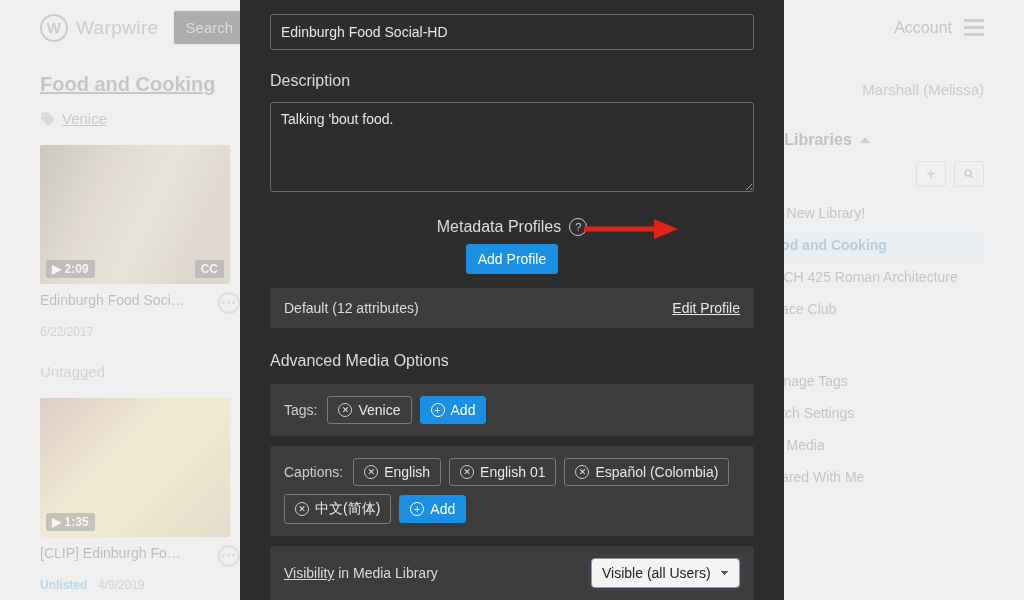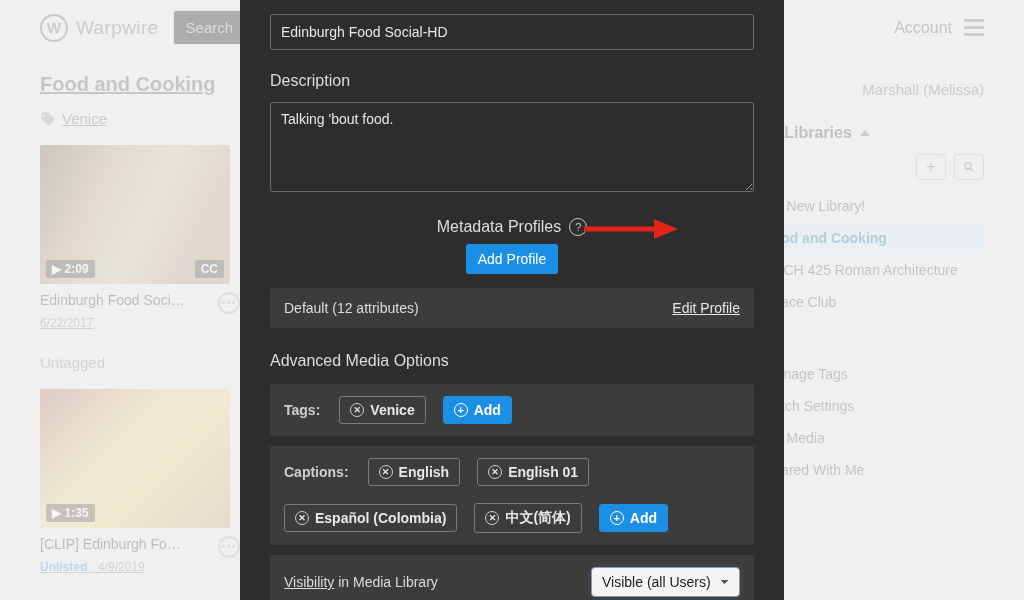--- a/index.html
+++ b/index.html
@@ -22,28 +22,28 @@
 .tag-icon { width: 16px; height: 16px; margin-right: 6px; }
 .tag-link { text-decoration: underline; font-size: 15px; color: #6b6b6b; }
 
 .thumb { width: 190px; height: 139px; background: #aaa; border-radius: 2px; margin-top: 18px; position: relative; overflow: hidden; }
 .thumb.food1 { background: linear-gradient(115deg, #6b5a42 0%, #b7a17e 30%, #d7c69e 55%, #b39b7a 80%); }
 .thumb .badge-left { position: absolute; left: 6px; bottom: 6px; background: rgba(0,0,0,0.65); color: #fff; font-size: 12px; font-weight: 700; padding: 2px 6px; border-radius: 2px; }
 .thumb .badge-right { position: absolute; right: 6px; bottom: 6px; background: rgba(0,0,0,0.65); color: #fff; font-size: 12px; font-weight: 700; padding: 2px 6px; border-radius: 2px; }
 .thumb.food2 { background: linear-gradient(135deg, #ad6f57 0%, #f2d68a 40%, #f6d77f 60%, #c6a670 100%); }
 
 .media-title { font-size: 14px; color: #3c3c3c; margin-top: 8px; display: flex; justify-content: space-between; }
-.media-date { font-size: 12px; color: #8a8a8a; margin-top: 2px; text-decoration: underline; }
+.media-date { font-size: 12px; color: #8a8a8a; margin-top: 11px; }
 .unlisted { color: #3a9bdc; font-weight: 600; }
 .ellipsis-circle { width: 22px; height: 22px; border: 2px solid #b5b5b5; border-radius: 50%; display: flex; align-items: center; justify-content: center; color: #b5b5b5; flex-shrink: 0; font-size: 12px; letter-spacing: 1px; }
 
 .untagged-label { color: #8a8a8a; font-size: 15px; margin-top: 24px; }
 
 .right-col { margin-left: auto; width: 230px; padding-top: 26px; }
-.owner-text { color: #6b6b6b; font-size: 15px; text-align: right; margin-bottom: 26px; padding-right: 0; }
+.owner-text { color: #6b6b6b; font-size: 15px; text-align: right; margin-bottom: 33px; padding-right: 0; }
 .lib-header { color: #4a4a4a; font-size: 16px; font-weight: 700; display: flex; align-items: center; gap: 8px; margin-bottom: 12px; }
 .lib-row { display: flex; align-items: center; justify-content: space-between; margin-bottom: 10px; }
 .lib-pills { display: flex; gap: 8px; }
 .lib-pill { width: 30px; height: 26px; border: 1px solid #bbb; border-radius: 3px; background: #f0f0f0; display: flex; align-items: center; justify-content: center; color: #777; }
 .lib-items div { padding: 8px 10px; font-size: 14px; color: #555; border-radius: 2px; }
 .lib-items .active { background: #d8ecf6; color: #2a6f9e; font-weight: 600; }
 .side-links { margin-top: 40px; }
 .side-links div { padding: 8px 10px; font-size: 14px; color: #555; }
 
 
@@ -57,21 +57,21 @@
 .m-textarea { width: 100%; min-height: 90px; background: transparent; border: 1px solid #6d6d6d; border-radius: 3px; color: #e8e8e8; padding: 8px 10px; font-size: 14px; margin-top: 12px; resize: vertical; }
 .help-circle { width: 18px; height: 18px; border: 1.5px solid #c9c9c9; border-radius: 50%; display: inline-flex; align-items: center; justify-content: center; font-size: 11px; color: #c9c9c9; }
 .btn-blue { background: #1a8fe3; color: #fff; border: none; border-radius: 3px; padding: 7px 12px; font-size: 14px; cursor: pointer; }
 .dark-row { background: #3d3c3c; border-radius: 2px; padding: 12px 14px; margin-top: 14px; display: flex; align-items: center; justify-content: space-between; font-size: 14px; color: #dcdcdc; flex-wrap: wrap; gap: 8px; }
 .dark-row .link { text-decoration: underline; color: #e8e8e8; cursor: pointer; }
 .adv-label { font-size: 16px; color: #dcdcdc; margin-top: 24px; }
 .chip { display: inline-flex; align-items: center; gap: 6px; border: 1px solid #7a7a7a; border-radius: 3px; padding: 5px 10px; font-size: 14px; color: #e8e8e8; background: transparent; }
 .chip .x { width: 14px; height: 14px; border: 1.5px solid #cfcfcf; border-radius: 50%; display: inline-flex; align-items: center; justify-content: center; font-size: 9px; line-height: 1; }
 .chip-add { background: #1a8fe3; border-color: #1a8fe3; color: #fff; cursor: pointer; }
 .chip-add .plus { width: 14px; height: 14px; border: 1.5px solid #fff; border-radius: 50%; display: inline-flex; align-items: center; justify-content: center; font-size: 11px; line-height: 1; }
-.tags-line { display: flex; align-items: center; flex-wrap: wrap; gap: 17px; font-weight: bold; }
+.tags-line { display: flex; align-items: center; flex-wrap: wrap; gap: 8px; }
 .tags-line .lbl { color: #cfcfcf; font-size: 14px; margin-right: 2px; }
 .vis-row { display: flex; align-items: center; justify-content: space-between; width: 100%; }
 .vis-label { font-size: 14px; color: #dcdcdc; }
 .vis-label .u { text-decoration: underline; }
 .vis-select { background: #f4f4f4; color: #222; border: 1px solid #999; border-radius: 4px; padding: 6px 28px 6px 10px; font-size: 14px; box-shadow: 0 0 0 1px rgba(0,0,0,0.2), 0 0 4px rgba(80,140,220,0.5); appearance: none; position: relative; background-image: linear-gradient(45deg, transparent 50%, #555 50%), linear-gradient(135deg, #555 50%, transparent 50%), linear-gradient(0deg, transparent, transparent); background-position: calc(100% - 14px) 12px, calc(100% - 10px) 12px; background-size: 4px 4px, 4px 4px; background-repeat: no-repeat; }
 .download-row { padding: 12px 14px; background: #3d3c3c; border-radius: 2px; margin-top: 10px; }
 .download-row a { color: #e8e8e8; text-decoration: underline; font-size: 14px; cursor: pointer; }
 
 
 .arrow { position: absolute; left: 582px; top: 218px; width: 96px; height: 22px; pointer-events: none; }

